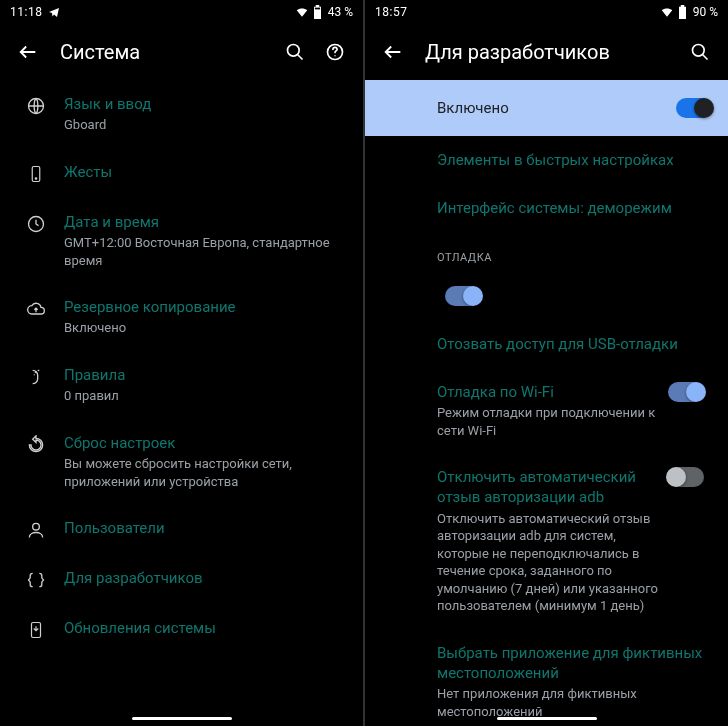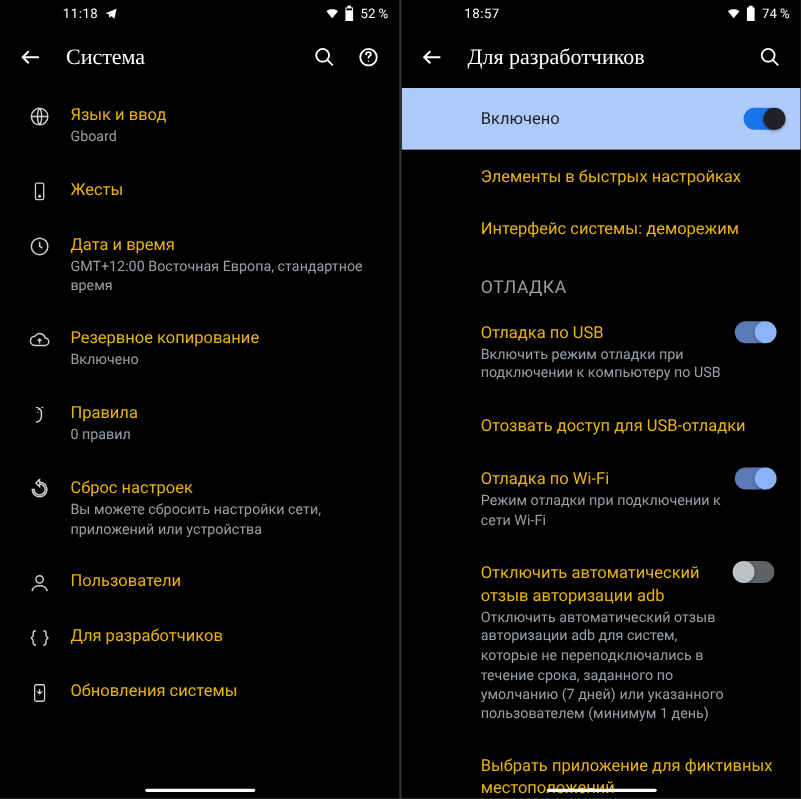--- a/index.html
+++ b/index.html
@@ -1,34 +1,34 @@
 <!DOCTYPE html>
 <html><head>
 <meta charset="utf-8">
 <style>
 * { margin: 0; padding: 0; box-sizing: border-box; }
 body { background: #333; font-family: 'Roboto', 'Segoe UI', Arial, sans-serif; display: flex; gap: 2px; }
 .screen { background: #000; width: 363px; height: 726px; display: flex; flex-direction: column; overflow: hidden; position: relative; }
 .statusbar { height: 24px; display: flex; align-items: center; padding: 0 10px; font-size: 12px; color: #fff; }
-.statusbar .time { font-weight: 400; letter-spacing: 0.5px; margin-left: 47px; }
+.statusbar .time { font-weight: 400; letter-spacing: 0.5px; }
 .statusbar .spacer { flex: 1; }
 .statusbar .ic { margin-left: 4px; display: inline-flex; align-items: center; }
 .statusbar .batt { margin-left: 6px; font-size: 12px; }
-.header { height: 56px; display: flex; align-items: center; padding: 0 8px; font-family: Liberation Serif, serif; }
+.header { height: 56px; display: flex; align-items: center; padding: 0 8px; }
 .header .iconbtn { width: 40px; height: 40px; display: flex; align-items: center; justify-content: center; color: #fff; cursor: pointer; border-radius: 20px; }
 .header .title { flex: 1; font-size: 20px; color: #fff; font-weight: 400; padding-left: 12px; }
 .content { flex: 1; overflow-y: hidden; }
 .item { display: flex; padding: 14px 16px 14px 8px; align-items: flex-start; cursor: pointer; }
 .item .iconcol { width: 56px; display: flex; justify-content: center; align-items: flex-start; padding-top: 2px; color: #cfcfcf; flex-shrink: 0; }
 .item .textcol { flex: 1; min-width: 0; }
-.item .t-primary { font-size: 15px; color: #eab308; line-height: 1.35; }
+.item .t-primary { font-size: 15px; color: #0f766e; line-height: 1.35; }
 .item .t-secondary { font-size: 13px; color: #9aa0a6; line-height: 1.35; margin-top: 2px; }
 .item .ctrlcol { width: 52px; display: flex; align-items: center; justify-content: center; flex-shrink: 0; }
 .item.pad-left { padding-left: 72px; }
-.section-header { padding: 18px 16px 8px 72px; font-size: 16px; color: #8ab4f8; letter-spacing: 0.5px; }
+.section-header { padding: 18px 16px 8px 72px; font-size: 11px; color: #8ab4f8; letter-spacing: 0.5px; }
 .section-header.muted { color: #9aa0a6; }
 .banner { background: #aecbfa; display: flex; align-items: center; padding: 18px 16px 18px 72px; position: relative; }
 .banner .t-primary { color: #202124; font-size: 15px; flex: 1; }
 .toggle { width: 36px; height: 20px; border-radius: 10px; position: relative; cursor: pointer; }
 .toggle .knob { width: 20px; height: 20px; border-radius: 10px; position: absolute; top: 0; box-shadow: 0 1px 3px rgba(0,0,0,0.4); }
 .toggle.on { background: #5a7bb5; }
 .toggle.on .knob { background: #8ab4f8; right: -2px; }
 .toggle.off { background: #5f6368; }
 .toggle.off .knob { background: #bdc1c6; left: -2px; }
 .banner .toggle.on { background: #1a73e8; }
@@ -53,21 +53,21 @@
           <path d="M12 20l9-11c-5-4-13-4-18 0l9 11z"></path>
         </svg>
     </span>
     <span class="ic">
       <svg width="9" height="14" viewBox="0 0 10 16" fill="#fff">
           <path d="M3 0h4v2h2v14H1V2h2z"></path>
           <rect x="2" y="4" width="6" height="11" fill="#fff"></rect>
           <rect x="2" y="3" width="6" height="2" fill="#000"></rect>
         </svg>
     </span>
-    <span class="batt">52 %</span>
+    <span class="batt">43 %</span>
   </div>
 
   <div class="header">
     <div class="iconbtn">
       <svg width="22" height="22" viewBox="0 0 24 24" fill="none" stroke="#fff" stroke-width="2">
           <path d="M20 12H4M10 6l-6 6 6 6"></path>
         </svg>
     </div>
     <div class="title">Система</div>
     <div class="iconbtn">
@@ -217,21 +217,21 @@
     <span class="ic">
       <svg width="14" height="14" viewBox="0 0 24 24" fill="#fff">
           <path d="M12 20l9-11c-5-4-13-4-18 0l9 11z"></path>
         </svg>
     </span>
     <span class="ic">
       <svg width="9" height="14" viewBox="0 0 10 16" fill="#fff">
           <path d="M3 0h4v2h2v14H1V2h2z"></path>
         </svg>
     </span>
-    <span class="batt">74 %</span>
+    <span class="batt">90 %</span>
   </div>
 
   <div class="header">
     <div class="iconbtn">
       <svg width="22" height="22" viewBox="0 0 24 24" fill="none" stroke="#fff" stroke-width="2">
           <path d="M20 12H4M10 6l-6 6 6 6"></path>
         </svg>
     </div>
     <div class="title">Для разработчиков</div>
     <div class="iconbtn">
@@ -257,24 +257,20 @@
     </div>
     <div class="item pad-left">
       <div class="textcol">
           <div class="t-primary">Интерфейс системы: деморежим</div>
         </div>
     </div>
 
     <div class="section-header muted">ОТЛАДКА</div>
 
     <div class="item pad-left">
-      <div class="textcol">
-          <div class="t-primary">Отладка по USB</div>
-          <div class="t-secondary">Включить режим отладки при подключении к компьютеру по USB</div>
-        </div>
       <div class="ctrlcol">
           <div class="toggle on">
             <div class="knob"></div>
           </div>
         </div>
     </div>
     <div class="item pad-left">
       <div class="textcol">
           <div class="t-primary">Отозвать доступ для USB-отладки</div>
         </div>

